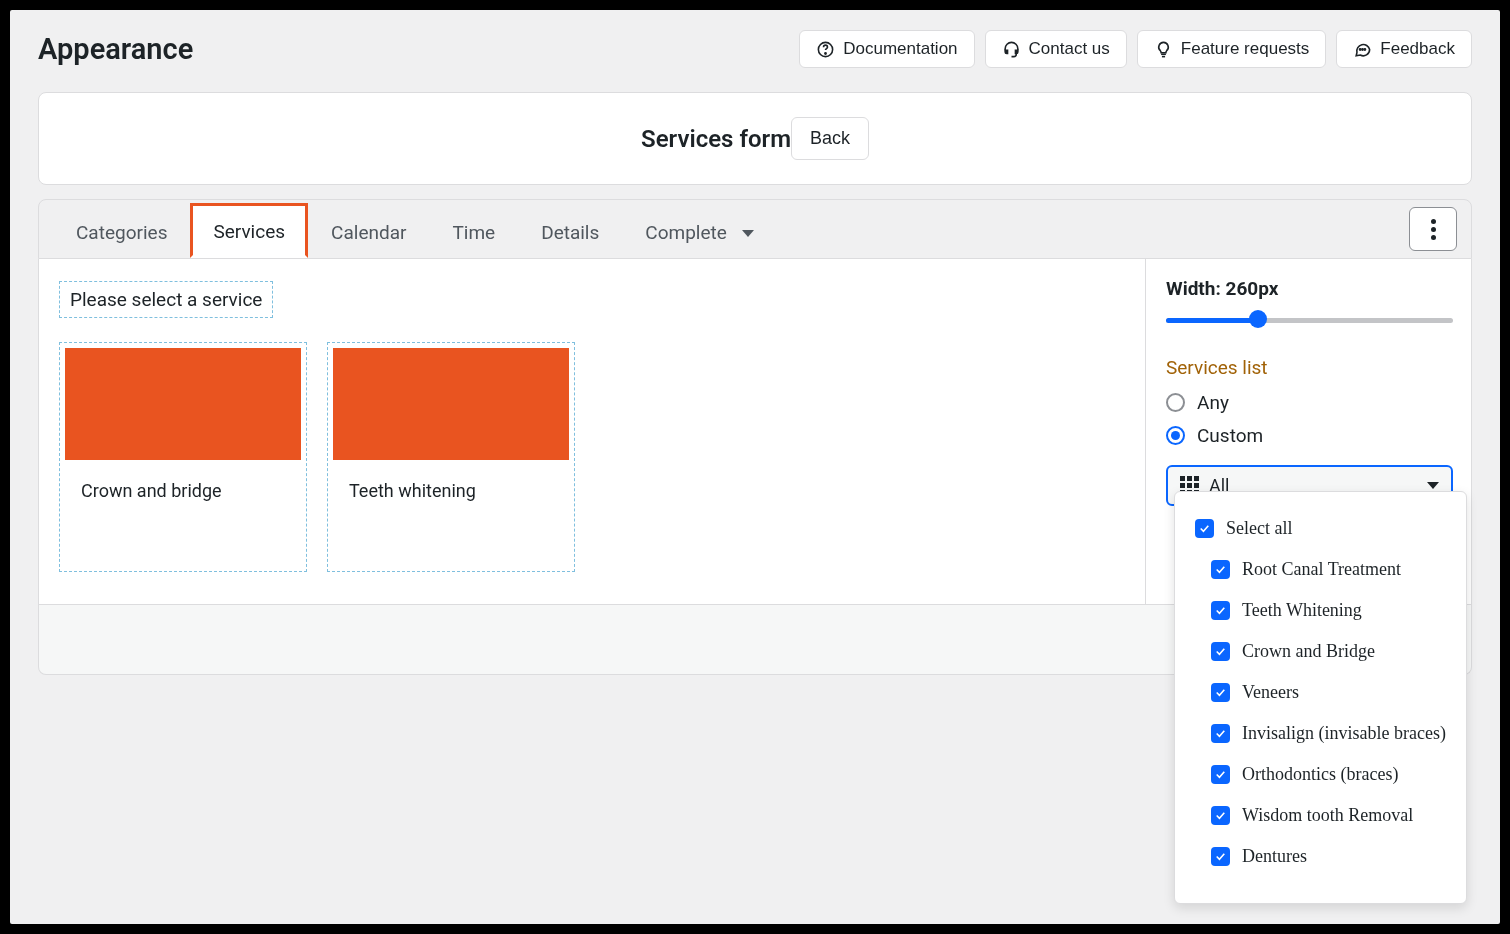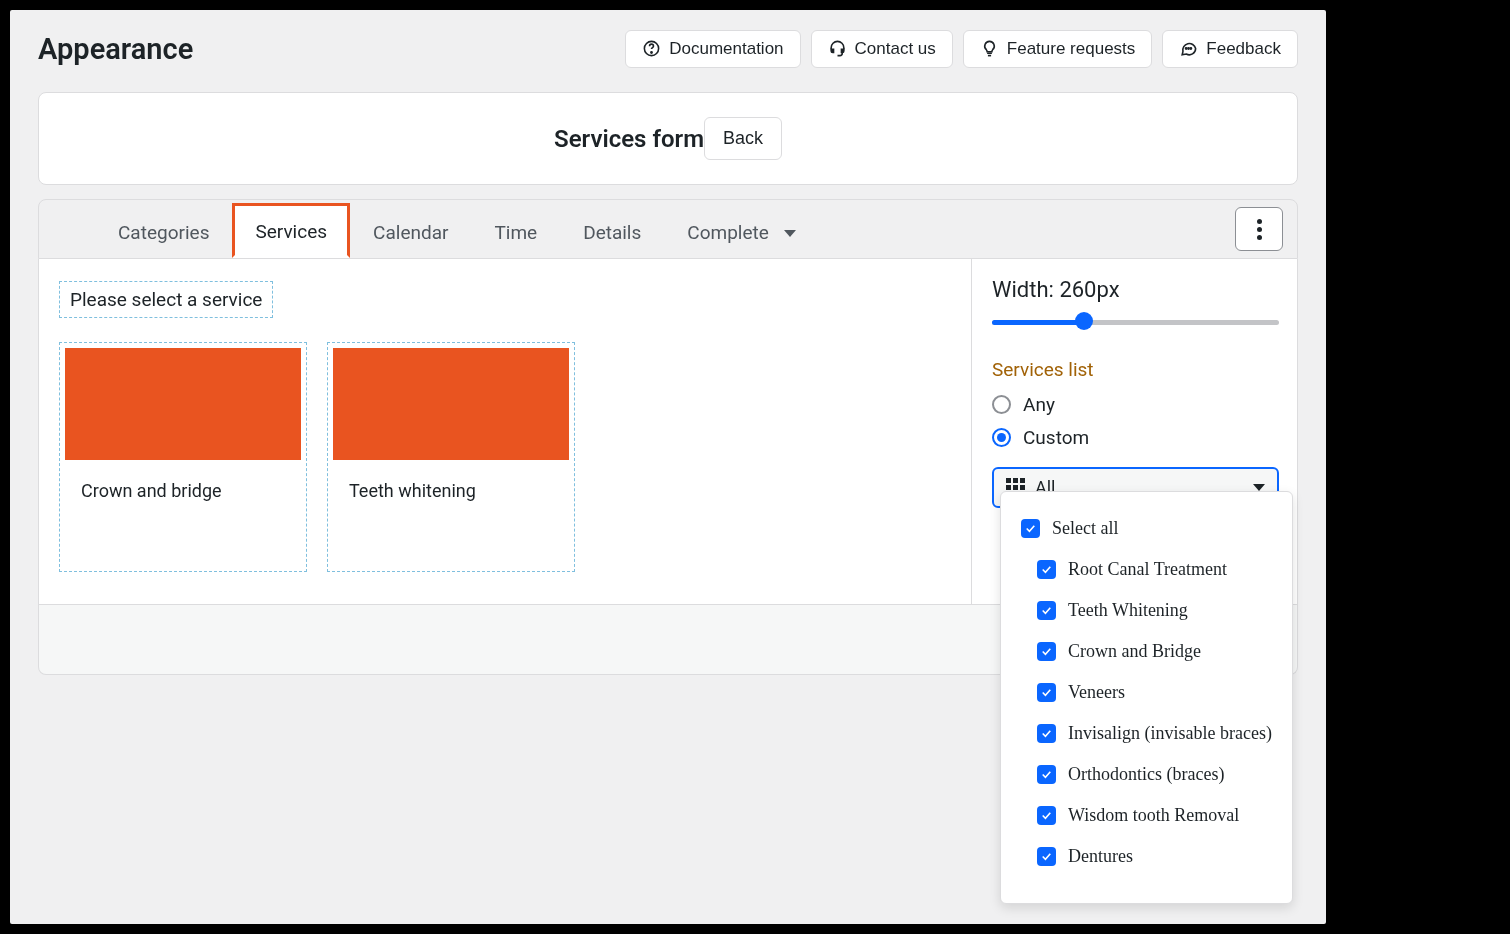--- a/index.html
+++ b/index.html
@@ -6,41 +6,41 @@
   body {
     font-family: -apple-system, BlinkMacSystemFont, "Segoe UI", Roboto, Helvetica, Arial, sans-serif;
     background: #000;
     width: 1510px;
     height: 934px;
     overflow: hidden;
   }
   .frame {
     background: #f0f0f1;
     margin: 10px;
-    width: 1316px;
+    width: 1490px;
     height: 914px;
     border-radius: 2px;
     padding: 20px 28px;
     position: relative;
   }
   .header-row {
     display: flex;
     justify-content: space-between;
     align-items: center;
     margin-bottom: 24px;
   }
   .page-title {
     font-size: 29px;
     font-weight: 600;
     color: #1d2327;
   }
   .header-buttons { display: flex; gap: 10px; }
   .hbtn {
     display: flex;
-    align-items: flex-start;
+    align-items: flex-end;
     gap: 8px;
     background: #fff;
     border: 1px solid #dcdcde;
     border-radius: 6px;
     padding: 8px 16px;
     font-size: 17px;
     color: #1d2327;
     cursor: pointer;
   }
   .hbtn svg { width: 19px; height: 19px; flex-shrink: 0; }
@@ -67,21 +67,20 @@
     padding: 10px 18px;
     font-size: 18px;
     color: #1d2327;
     cursor: pointer;
   }
 
   .tabs-panel {
     border: 1px solid #dcdcde;
     border-radius: 8px 8px 0 0;
     background: #f0f0f1;
-    padding-left: 42px;
   }
   .tabs-row {
     display: flex;
     align-items: center;
     padding: 0 14px;
     position: relative;
     height: 58px;
   }
   .tab {
     padding: 14px 20px 12px;
@@ -171,23 +170,24 @@
     color: #1d2327;
   }
 
   .sidebar {
     width: 326px;
     border-left: 1px solid #dcdcde;
     padding: 18px 18px 18px 20px;
     position: relative;
   }
   .width-label {
-    font-size: 22px;
+    font-size: 19px;
     color: #1d2327;
     margin-bottom: 10px;
+    font-weight: bold;
   }
   .slider-wrap { position: relative; height: 20px; margin-bottom: 26px; }
   .slider-track {
     position: absolute; top: 8px; left: 0; right: 0; height: 5px;
     background: #c3c4c7; border-radius: 3px;
   }
   .slider-fill {
     position: absolute; top: 8px; left: 0; height: 5px;
     background: #0a66ff; border-radius: 3px;
     width: 32%;

